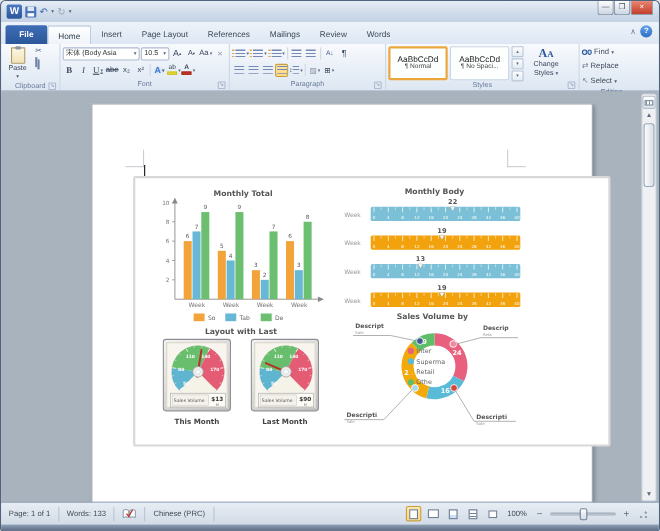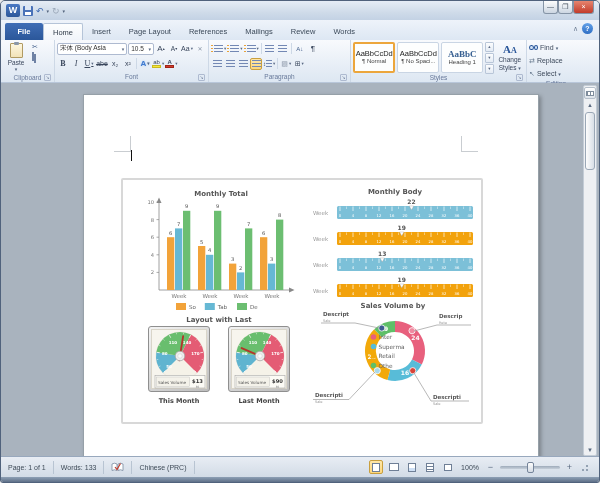--- a/index.html
+++ b/index.html
@@ -95,21 +95,21 @@
   .edrow{display:flex;align-items:center;gap:2px;height:11px;font-size:7px;color:#3e4a5c;}
   .binoc{display:flex;width:9px;height:5px;}
   .binoc i{flex:1;border:1px solid #2b579a;border-radius:50%;background:#cfe0f5;}
   .edic{font-size:7px;color:#6e7f94;line-height:8px;}
   
   .docarea{position:absolute;left:0;top:82px;right:0;height:375px;background:#a9b3be;overflow:hidden;}
   .page{position:absolute;left:82px;top:11px;width:456px;height:364px;background:#fff;
     border:1px solid #96a0a8;box-shadow:2px 2px 4px rgba(0,0,0,.28);}
   .mark{position:absolute;background:#c9cdd1;}
   .cursor{position:absolute;left:47px;top:55px;width:1px;height:11px;background:#111;}
-  .dashboard{position:absolute;left:37px;top:83px;width:362px;height:246px;background:#fff;
+  .dashboard{position:absolute;left:37px;top:65px;width:434px;height:246px;background:#fff;
     border:2px solid #d8d8d8;border-radius:2px;}
   .cell{position:absolute;}
   .ctitle{font-size:7px;font-weight:bold;color:#555;text-align:center;height:12px;line-height:12px;
     font-family:"DejaVu Sans",sans-serif;}
   .gaugerow{display:flex;justify-content:center;gap:18px;}
   .gframe{width:62px;height:66px;background:linear-gradient(145deg,#f4f4f4,#bdbdbd);
     border:1px solid #8f8f8f;border-radius:3px;padding:2px;}
   .gframe .inner{width:100%;height:100%;background:#f7f5ee;border:1px solid #d9d5c9;}
   .capsrow{display:flex;justify-content:center;gap:18px;margin-top:5px;}
   .gcap{width:62px;text-align:center;font-size:6.5px;font-weight:bold;color:#444;font-family:"DejaVu Sans",sans-serif;}
@@ -302,24 +302,20 @@
 
     <div class="grp" style="width:176px">
       <div class="gbody" style="align-items:center">
         <div class="sty sel">
           <span class="l1">AaBbCcDd</span>
           <span class="l2">¶ Normal</span>
           </div>
         <div class="sty">
           <span class="l1">AaBbCcDd</span>
           <span class="l2">¶ No Spaci...</span>
-          </div>
-        <div class="sty h1">
-          <span class="l1">AaBbC</span>
-          <span class="l2">Heading 1</span>
           </div>
         <div class="gscroll" style="height:31px">
           <div class="gs">▴</div>
           <div class="gs">▾</div>
           <div class="gs">▾</div>
         </div>
         <div class="chgsty">
           <span class="chgico">A<span class="sm">A</span></span>
           <span>Change</span>
           <span><span>Styles</span> <span class="qdd">▾</span></span>

